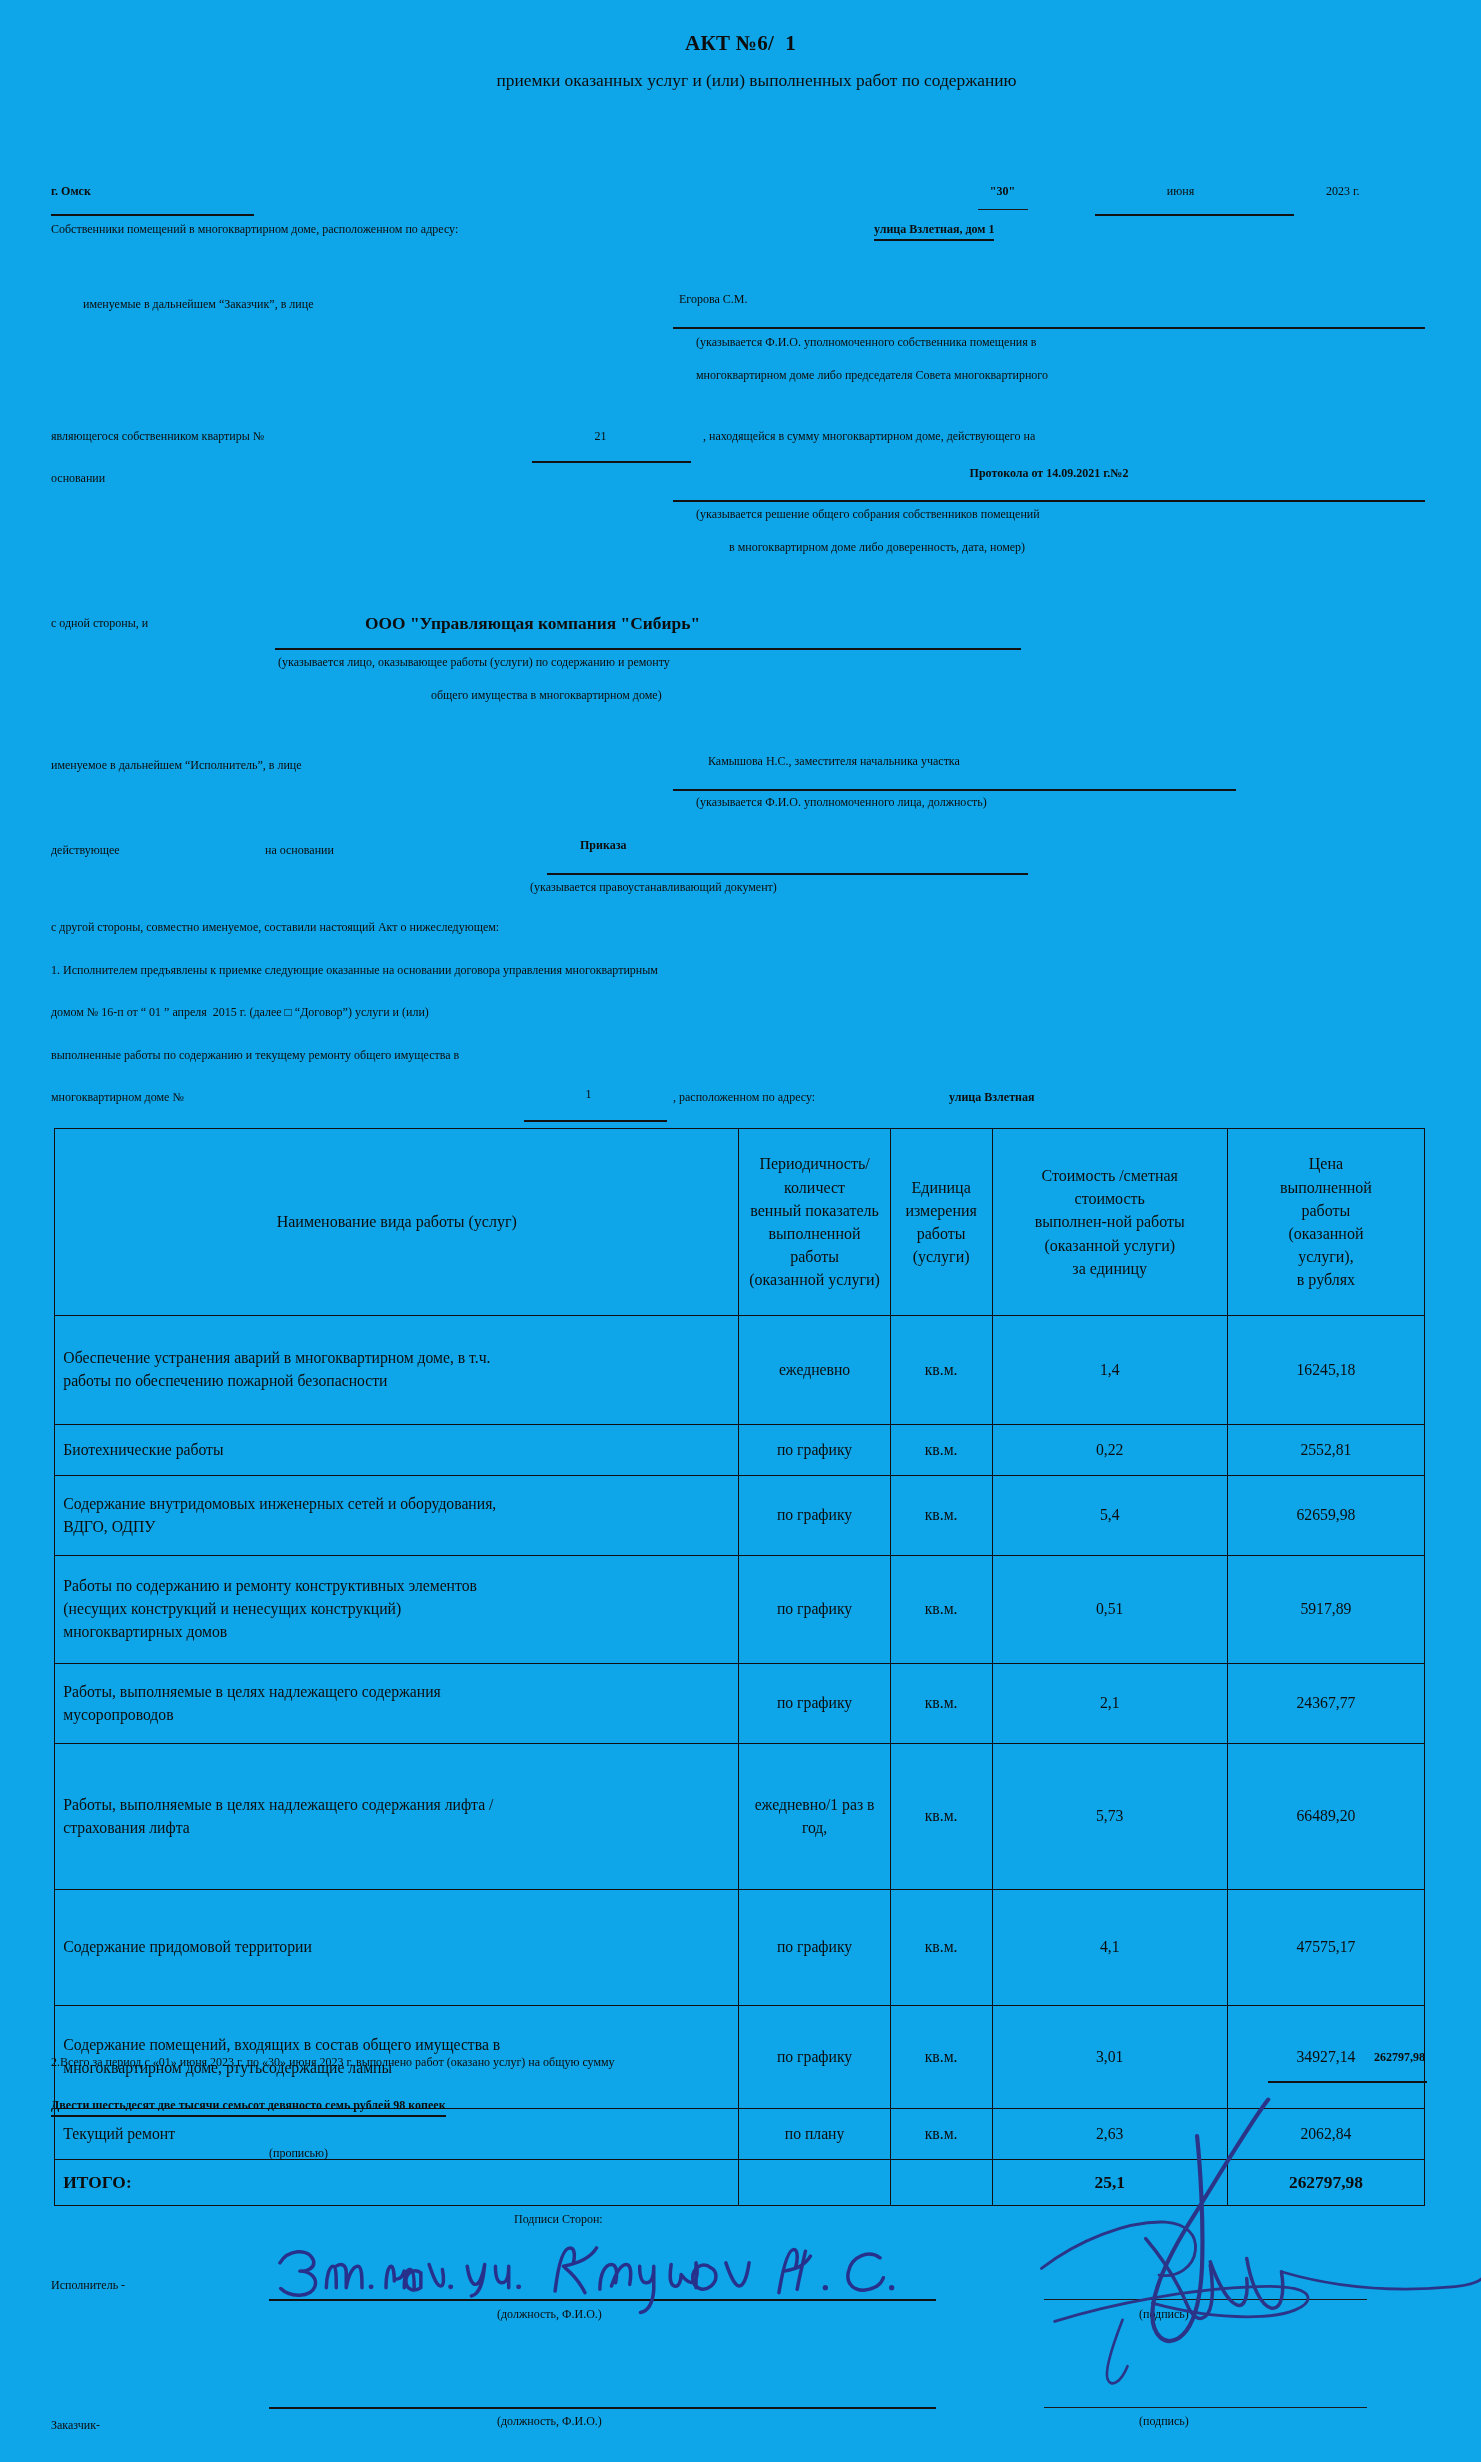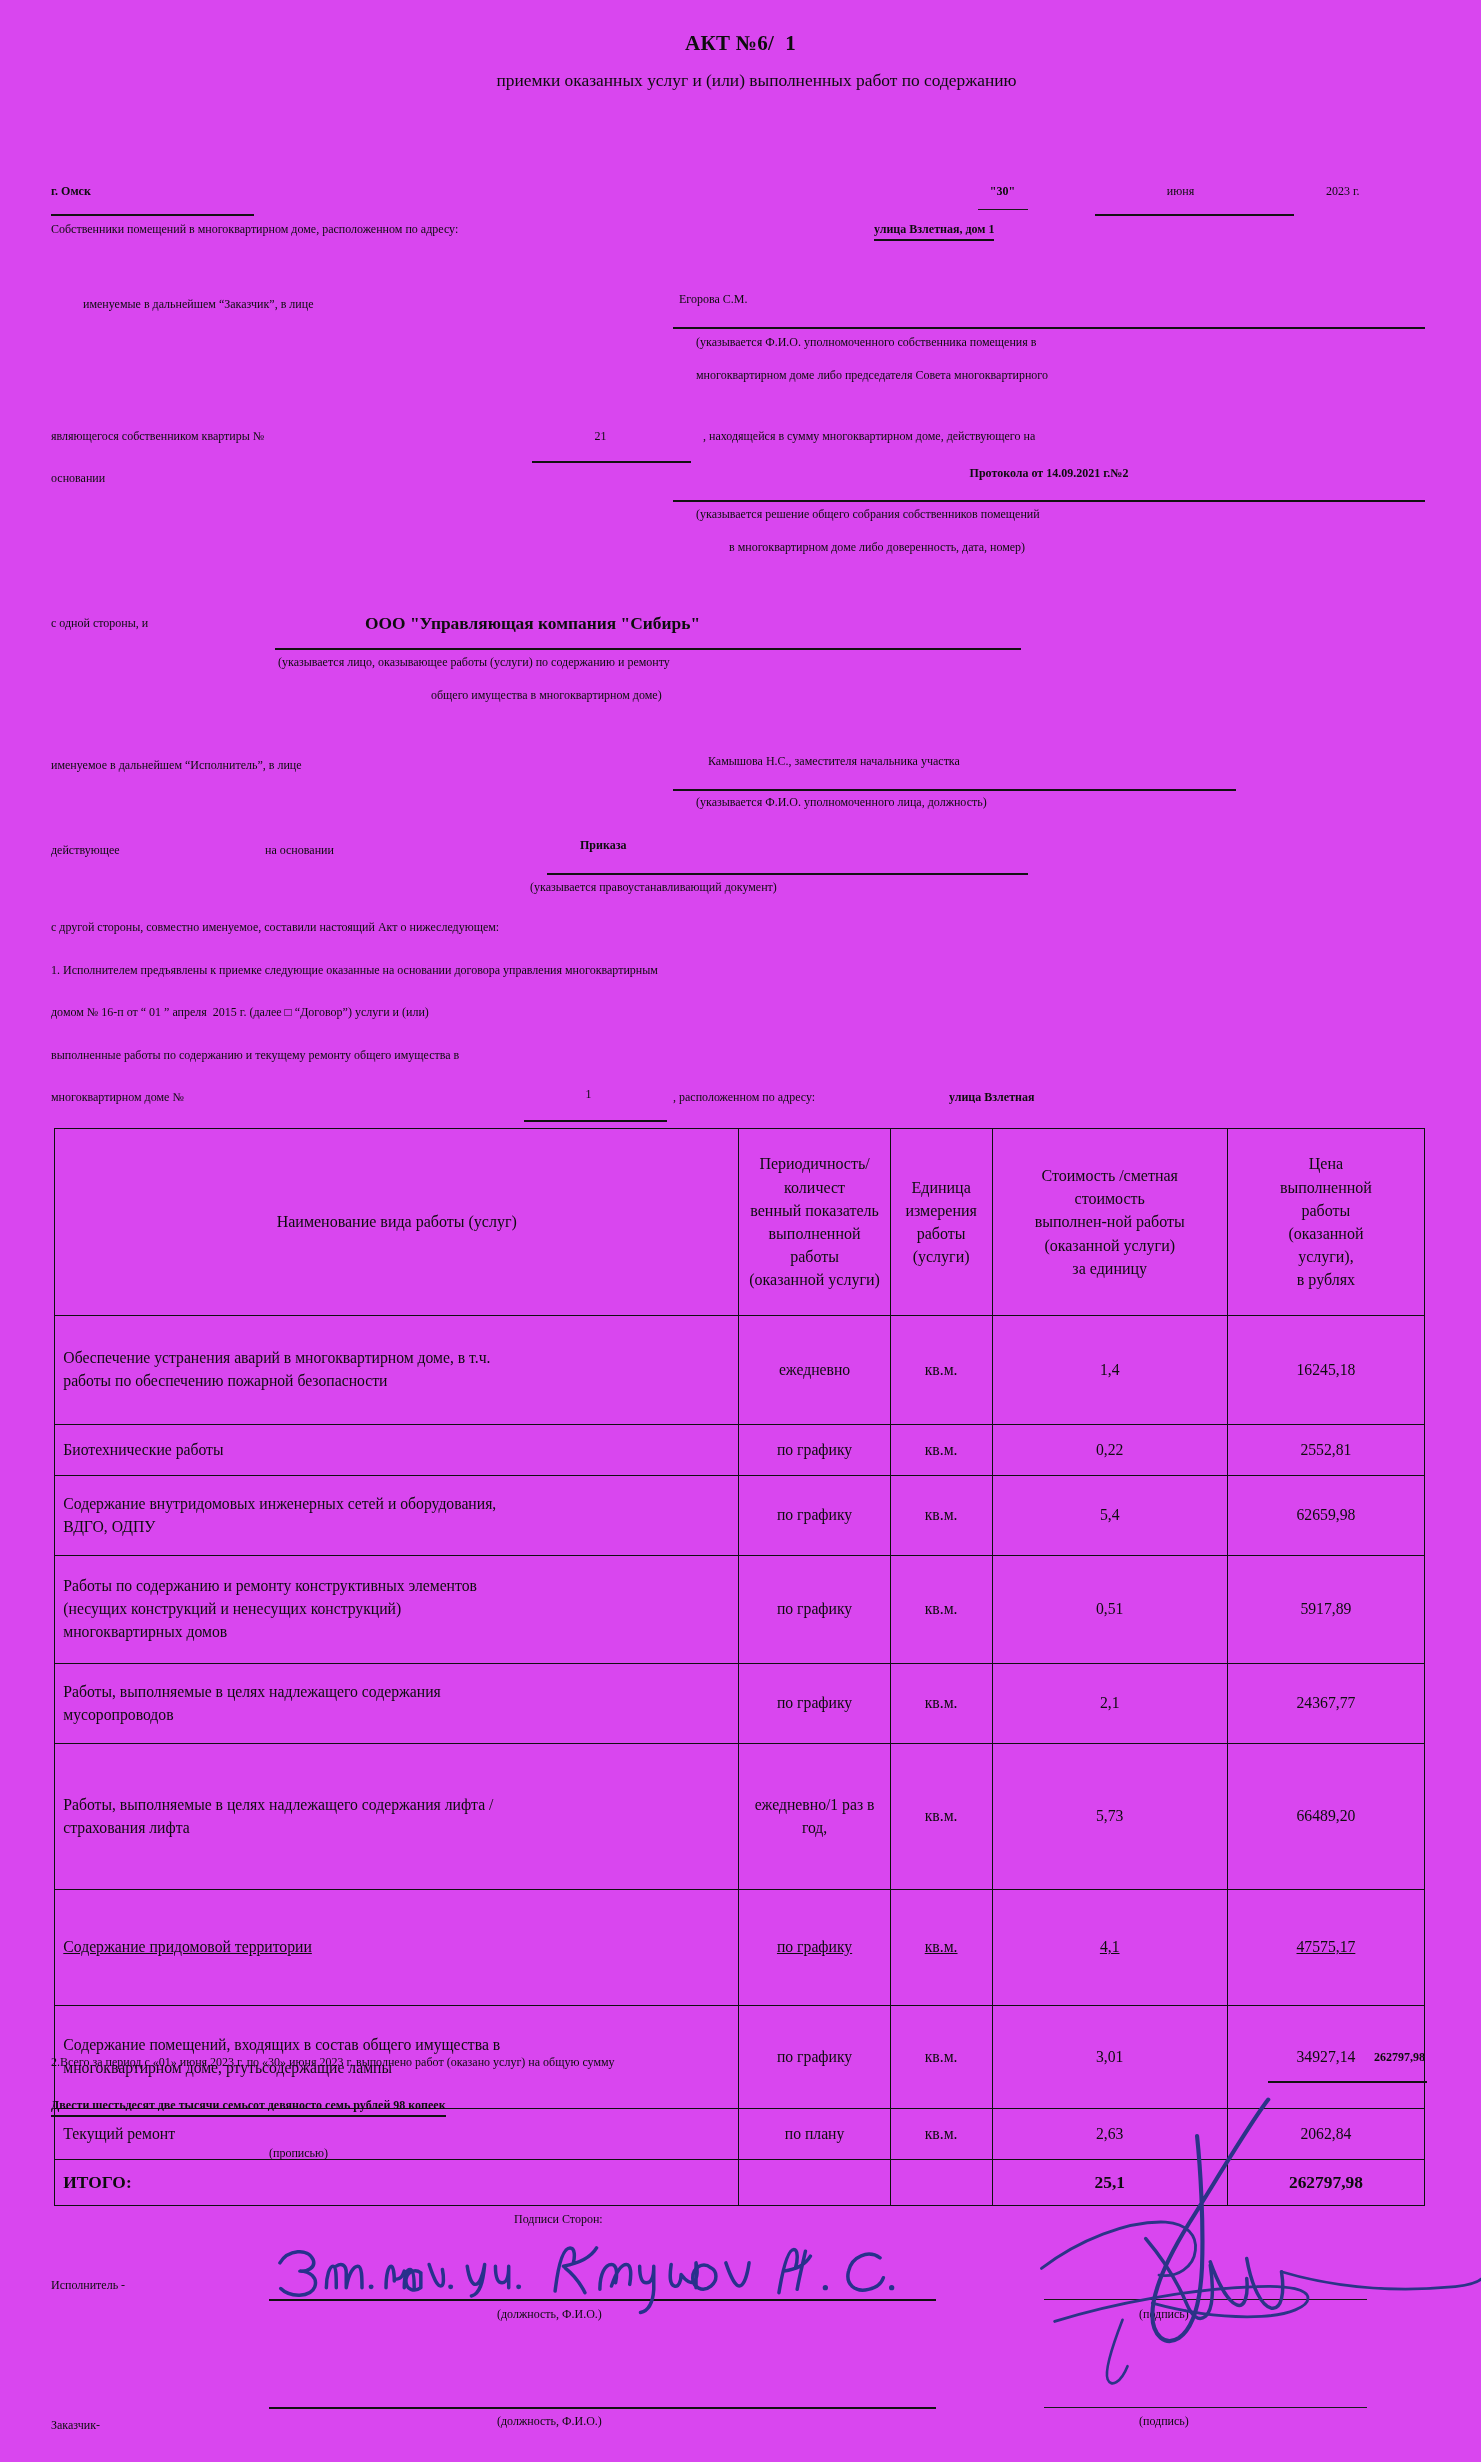--- a/index.html
+++ b/index.html
@@ -2,21 +2,21 @@
 <html lang="ru" style="font-size:13.3px"><head>
 <meta charset="utf-8">
 <style>
   html,body{margin:0;padding:0;background:#ffffff;}
   body{
     width:1481px;height:2462px;position:relative;
     font-family:"Liberation Serif","DejaVu Serif",serif;
     color:#0d0d0d;
     -webkit-font-smoothing:antialiased;
   }
-  .page{position:absolute;inset:0;background:#d946ef;}
+  .page{position:absolute;inset:0;background:#0ea5e9;}
   .abs{position:absolute;}
   .t{font-size:12px;line-height:1.25;white-space:pre;}
   .b{font-weight:bold;}
   .u{border-bottom:2.5px solid #111;}
 
   
   #title{top:30px;left:0;width:1481px;text-align:center;font-size:21px;letter-spacing:0.3px;}
   #sub1{top:70px;left:16px;width:1481px;text-align:center;font-size:17.4px;}
   #sub2{top:105px;left:0;width:1481px;text-align:center;font-size:17.4px;}
 
@@ -184,21 +184,21 @@
           <td class="c">24367,77</td>
         </tr>
         <tr style="height: 146px;">
           <td class="name" style="white-space: pre-line;">Работы, выполняемые в целях надлежащего содержания лифта /
 страхования лифта</td>
           <td class="c">ежедневно/1 раз в год,</td>
           <td class="c">кв.м.</td>
           <td class="c">5,73</td>
           <td class="c">66489,20</td>
         </tr>
-        <tr style="height: 116px; text-decoration: underline;">
+        <tr style="height: 116px;">
           <td class="name" style="white-space: pre-line;">Содержание придомовой территории</td>
           <td class="c">по графику</td>
           <td class="c">кв.м.</td>
           <td class="c">4,1</td>
           <td class="c">47575,17</td>
         </tr>
         <tr style="height: 103px;">
           <td class="name" style="white-space: pre-line;">Содержание помещений, входящих в состав общего имущества в
 многоквартирном доме, ртутьсодержащие лампы</td>
           <td class="c">по графику</td>

